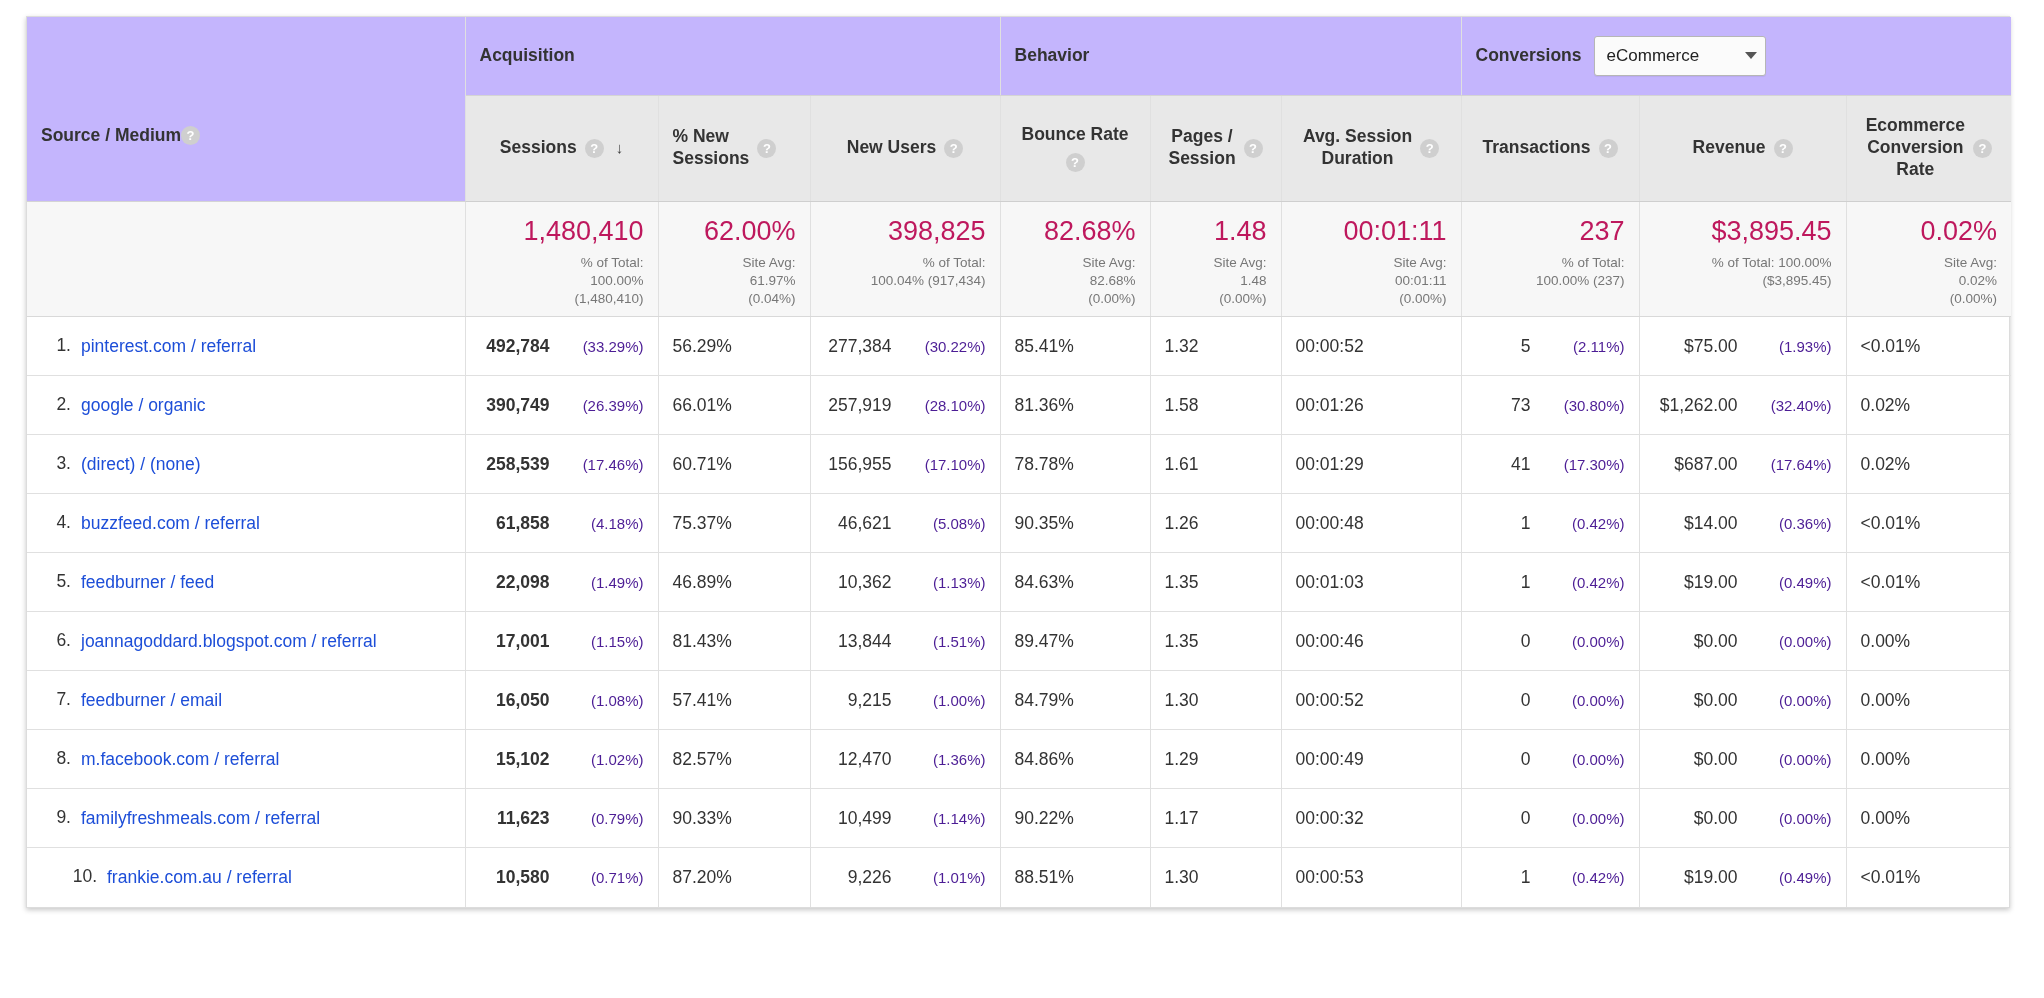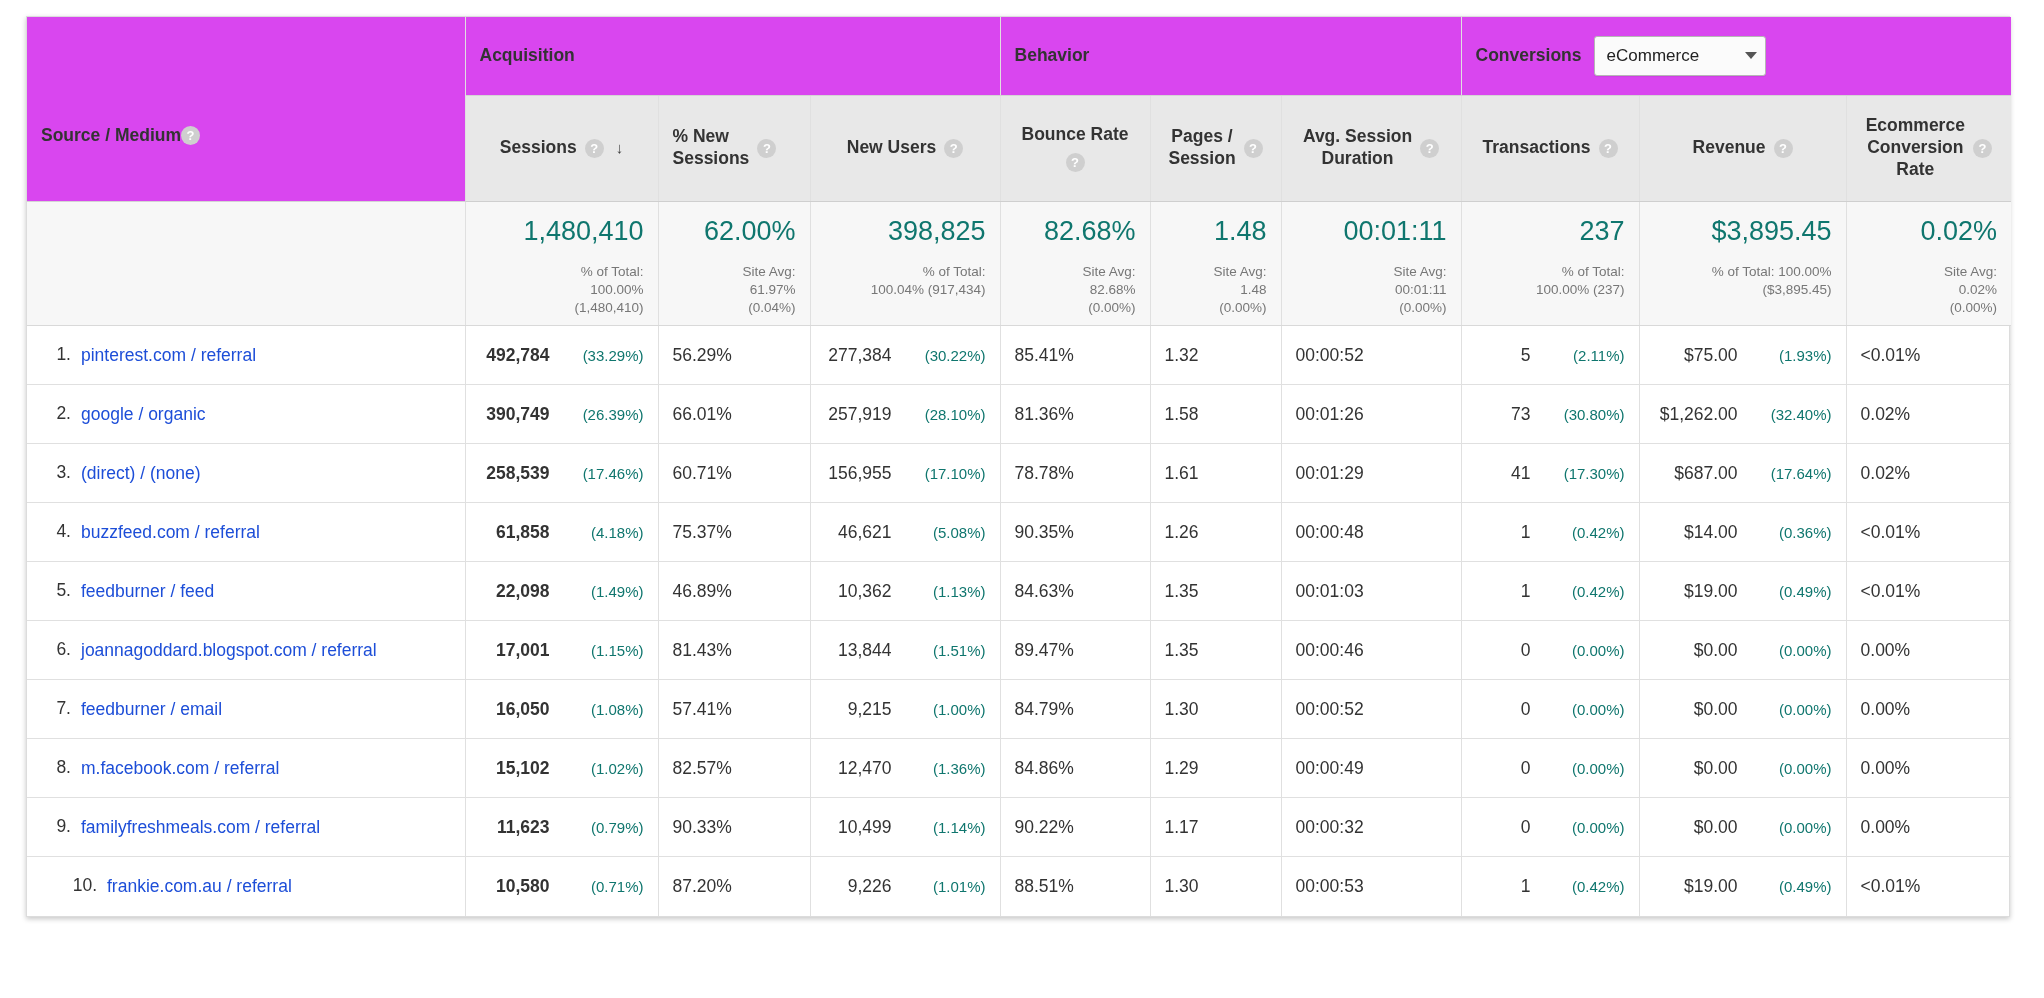--- a/index.html
+++ b/index.html
@@ -41,21 +41,21 @@
     border-bottom: 1px solid #e0e0e0;
     vertical-align: middle;
     box-sizing: border-box;
   }
   table.ga-table td:last-child, table.ga-table th:last-child {
     border-right: none;
   }
 
   
   tr.group-row th {
-    background: #d946ef;
+    background: #c4b5fd;
     height: 78px;
     padding: 16px 14px;
     text-align: left;
     font-weight: bold;
     font-size: 17.5px;
     color: #333;
     border-bottom: 1px solid #d4d4d4;
   }
   th.src-head {
     background: #e8e8e8;
@@ -145,29 +145,29 @@
     background: #f7f7f7;
     height: 112px;
     padding: 8px 14px;
     text-align: right;
     vertical-align: top;
     border-bottom: 1px solid #d9d9d9;
   }
   tr.summary-row td.blank { background: #f7f7f7; }
   .sum-big {
     font-size: 27px;
-    color: #0f766e;
+    color: #be185d;
     line-height: 1.15;
     margin-top: 6px;
   }
   .sum-sub {
     font-size: 13.5px;
     color: #777;
     line-height: 1.35;
-    margin-top: 16px;
+    margin-top: 7px;
     white-space: pre-line;
   }
 
   
   tr.data-row td {
     height: 59px;
     padding: 6px 14px;
     text-align: right;
     font-size: 17.5px;
     color: #333;
@@ -196,21 +196,21 @@
   }
   .val {
     display: inline-flex;
     align-items: baseline;
     justify-content: flex-end;
     gap: 28px;
     width: 100%;
   }
   .val .strong { font-weight: bold; }
   .pct {
-    color: #0f766e;
+    color: #4c1d95;
     font-size: 15px;
     min-width: 66px;
     text-align: right;
   }
   .plain-right { display: block; text-align: left; }
 </style>
 </head>
 <body>
 
 <div class="page">

